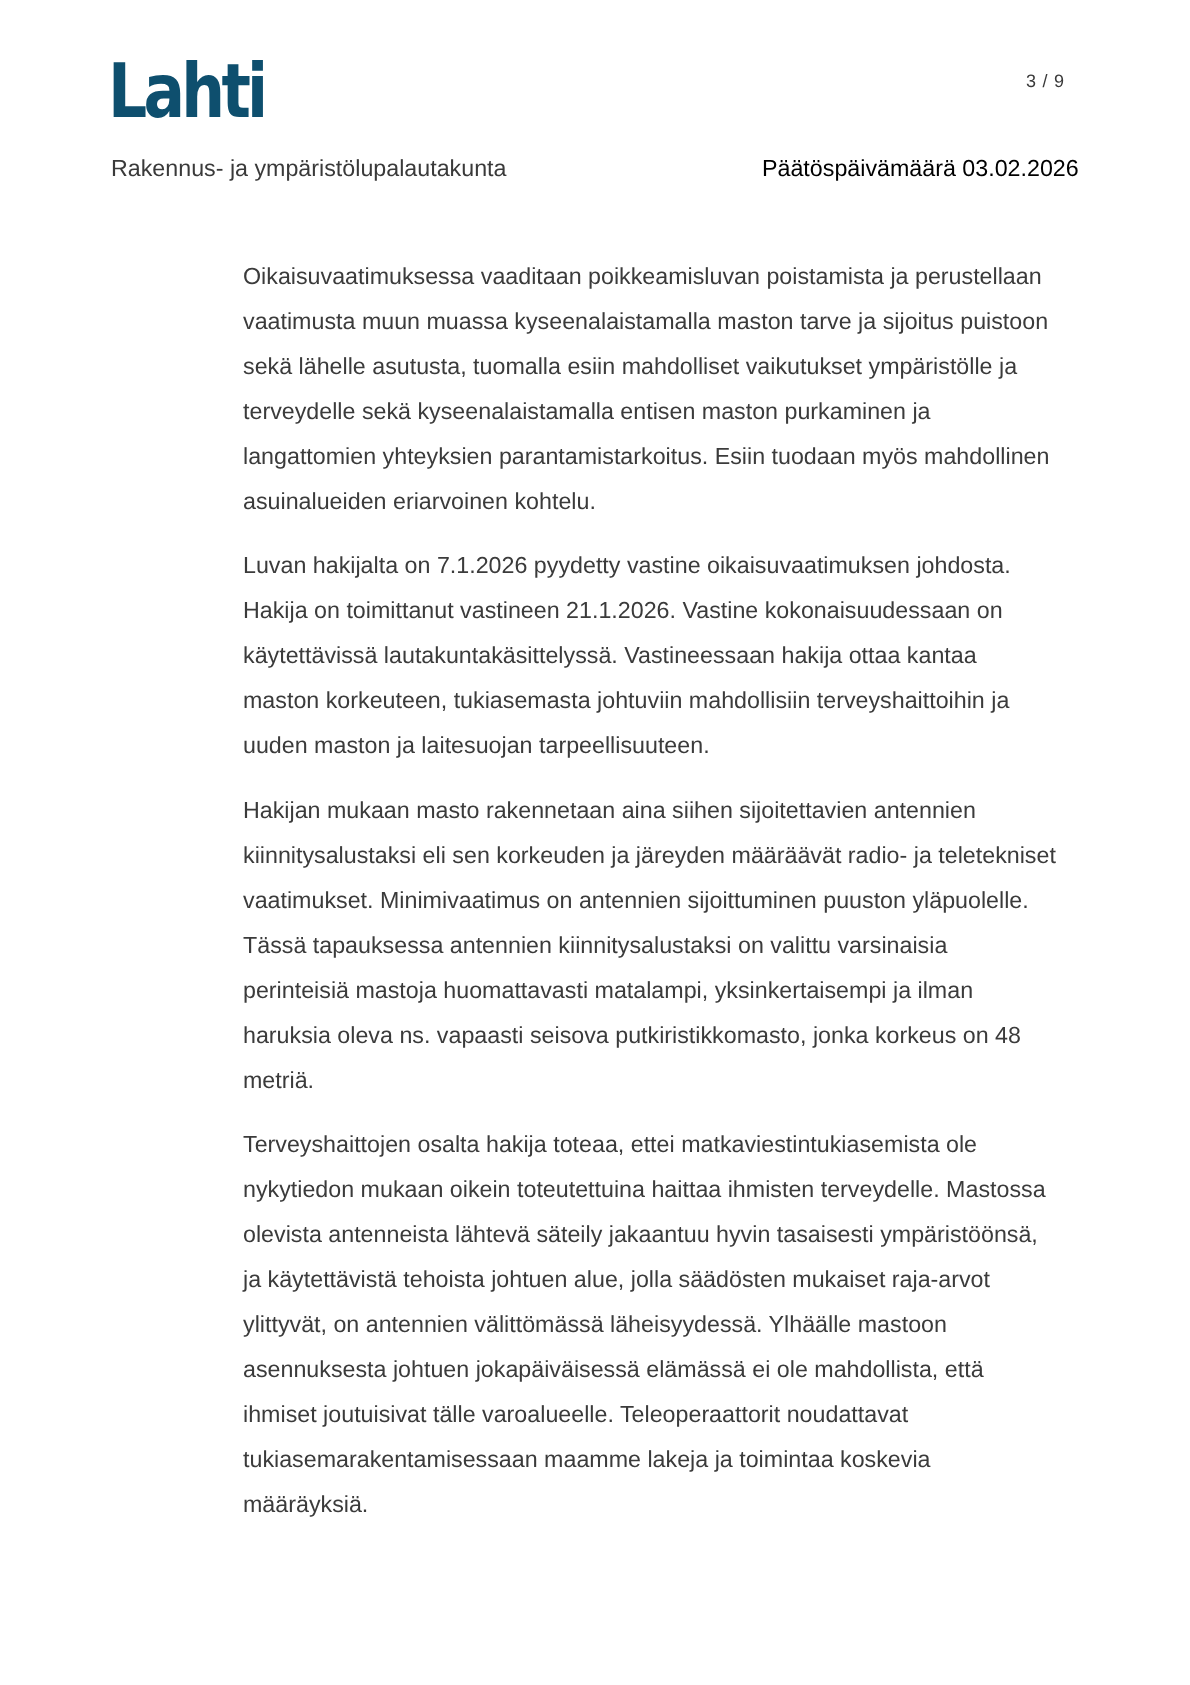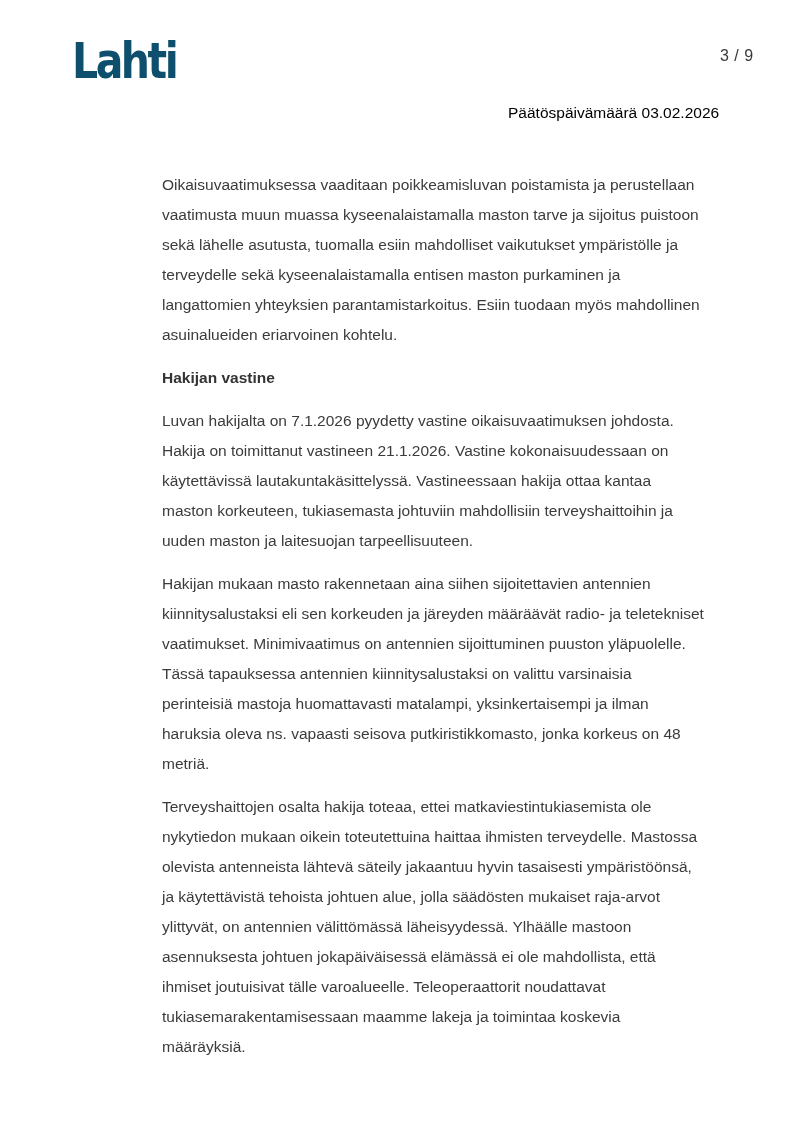--- a/index.html
+++ b/index.html
@@ -30,25 +30,24 @@
     color: #0e4f6e;
     transform: scaleX(0.82);
     transform-origin: left top;
     white-space: nowrap;
     user-select: none;
   }
   .page-number {
     position: absolute;
     left: 684px;
     top: 47px;
-    font-size: 16px;
+    font-size: 12px;
     letter-spacing: 0.5px;
     color: #3a3a3a;
     white-space: nowrap;
-    margin-left: 36px;
   }
   .header-committee {
     position: absolute;
     left: 74px;
     top: 104px;
     font-size: 15.5px;
     color: #3a3a3a;
     white-space: nowrap;
   }
   .header-date {
@@ -83,24 +82,24 @@
 </style>
 </head>
 <body>
 
 <div class="page">
 
   <div class="logo">Lahti</div>
 
   <div class="page-number">3 / 9</div>
 
+  <div class="header-committee">Rakennus- ja ympäristölupalautakunta</div>
 
   <div class="header-date">Päätöspäivämäärä 03.02.2026</div>
 
   <div class="doc-body">
     <p>Oikaisuvaatimuksessa vaaditaan poikkeamisluvan poistamista ja perustellaan vaatimusta muun muassa kyseenalaistamalla maston tarve ja sijoitus puistoon sekä lähelle asutusta, tuomalla esiin mahdolliset vaikutukset ympäristölle ja terveydelle sekä kyseenalaistamalla entisen maston purkaminen ja langattomien yhteyksien parantamistarkoitus. Esiin tuodaan myös mahdollinen asuinalueiden eriarvoinen kohtelu.</p>
-    <h3 class="section-heading">Hakijan vastine</h3>
     <p>Luvan hakijalta on 7.1.2026 pyydetty vastine oikaisuvaatimuksen johdosta. Hakija on toimittanut vastineen 21.1.2026.  Vastine kokonaisuudessaan on käytettävissä lautakuntakäsittelyssä. Vastineessaan hakija ottaa kantaa maston korkeuteen, tukiasemasta johtuviin mahdollisiin terveyshaittoihin ja uuden maston ja laitesuojan tarpeellisuuteen.</p>
     <p>Hakijan mukaan masto rakennetaan aina siihen sijoitettavien antennien kiinnitysalustaksi eli sen korkeuden ja järeyden määräävät radio- ja teletekniset vaatimukset. Minimivaatimus on antennien sijoittuminen puuston yläpuolelle. Tässä tapauksessa antennien kiinnitysalustaksi on valittu varsinaisia perinteisiä mastoja huomattavasti matalampi, yksinkertaisempi ja ilman haruksia oleva ns. vapaasti seisova putkiristikkomasto, jonka korkeus on 48 metriä.</p>
     <p>Terveyshaittojen osalta hakija toteaa, ettei matkaviestintukiasemista ole nykytiedon mukaan oikein toteutettuina haittaa ihmisten terveydelle. Mastossa olevista antenneista lähtevä säteily jakaantuu hyvin tasaisesti ympäristöönsä, ja käytettävistä tehoista johtuen alue, jolla säädösten mukaiset raja-arvot ylittyvät, on antennien välittömässä läheisyydessä. Ylhäälle mastoon asennuksesta johtuen jokapäiväisessä elämässä ei ole mahdollista, että ihmiset joutuisivat tälle varoalueelle. Teleoperaattorit noudattavat tukiasemarakentamisessaan maamme lakeja ja toimintaa koskevia määräyksiä.</p>
   </div>
 
 </div>
 
 </body></html>

